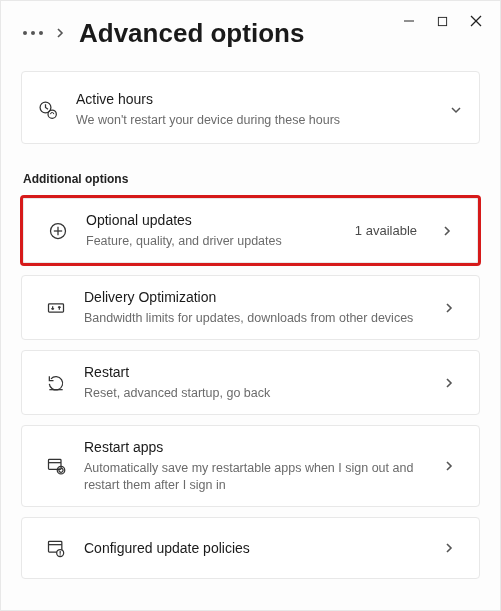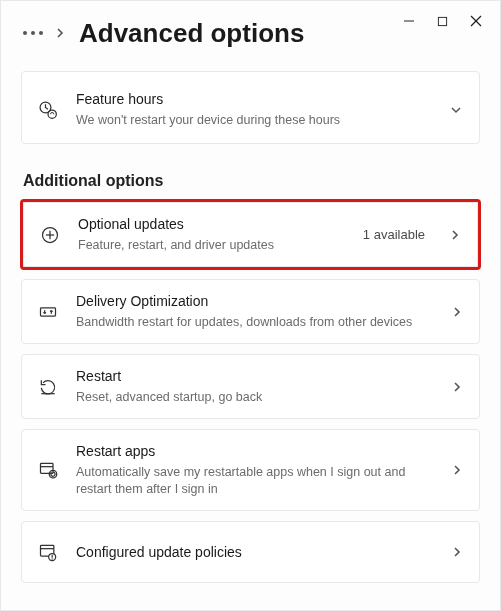--- a/index.html
+++ b/index.html
@@ -43,21 +43,21 @@
     }
     .content {
       padding: 10px 20px 0 20px;
     }
     .card {
       background: #fff;
       border: 1px solid #e8e8e8;
       border-radius: 4px;
       display: flex;
       align-items: center;
-      padding: 12px 16px;
+      padding: 12px 24px;
       margin-top: 10px;
       min-height: 62px;
     }
     .card.tall { padding: 18px 16px 14px 16px; }
     .card-icon {
       width: 20px;
       height: 20px;
       flex: 0 0 20px;
       display:flex;
       align-items:center;
@@ -91,21 +91,21 @@
       display:flex;
       align-items:center;
       gap: 24px;
       margin-left: 8px;
     }
     .trailing-text {
       font-size: 13px;
       color: #4a4a4a;
     }
     .section-title {
-      font-size: 16px;
+      font-size: 12px;
       font-weight: 600;
       color: #222;
       margin: 28px 0 4px 2px;
     }
     .highlighted {
       outline: 3px solid #d61a1a;
       outline-offset: -2px;
       border-radius: 3px;
       padding: 2px;
       margin-top: 10px;
@@ -160,21 +160,21 @@
   <div class="card tall">
     <div class="card-icon">
       <svg width="22" height="22" viewBox="0 0 24 24" fill="none" stroke="#333" stroke-width="1.5">
         <circle cx="9" cy="9" r="6.5"></circle>
         <path d="M9 5 V9 L12 11"></path>
         <circle cx="17" cy="17" r="5"></circle>
         <path d="M15 17 a2 2 0 1 1 4 0" stroke-width="1.2"></path>
       </svg>
     </div>
     <div class="card-body">
-      <div class="card-title">Feature hours</div>
+      <div class="card-title">Active hours</div>
       <div class="card-sub">We won't restart your device during these hours</div>
     </div>
     <div class="card-trailing">
       <span class="chev">
         <svg width="14" height="14" viewBox="0 0 14 14">
             <polyline points="3,5 7,9 11,5" fill="none" stroke="#555" stroke-width="1.5"></polyline>
           </svg>
       </span>
     </div>
   </div>
@@ -185,21 +185,21 @@
     <div class="card">
       <div class="card-icon">
         <svg width="20" height="20" viewBox="0 0 24 24" fill="none" stroke="#333" stroke-width="1.5">
           <circle cx="12" cy="12" r="9"></circle>
           <line x1="12" y1="7" x2="12" y2="17"></line>
           <line x1="7" y1="12" x2="17" y2="12"></line>
         </svg>
       </div>
       <div class="card-body">
         <div class="card-title">Optional updates</div>
-        <div class="card-sub">Feature, restart, and driver updates</div>
+        <div class="card-sub">Feature, quality, and driver updates</div>
       </div>
       <div class="card-trailing">
         <span class="trailing-text">1 available</span>
         <span class="chev">
           <svg width="12" height="14" viewBox="0 0 12 14">
               <polyline points="4,3 8,7 4,11" fill="none" stroke="#555" stroke-width="1.6"></polyline>
             </svg>
         </span>
       </div>
     </div>
@@ -208,21 +208,21 @@
   <div class="card">
     <div class="card-icon">
       <svg width="20" height="20" viewBox="0 0 24 24" fill="none" stroke="#333" stroke-width="1.5">
         <rect x="3" y="7" width="18" height="10" rx="1"></rect>
         <path d="M8 10 V14 M8 14 L6.5 12.5 M8 14 L9.5 12.5"></path>
         <path d="M16 14 V10 M16 10 L14.5 11.5 M16 10 L17.5 11.5"></path>
       </svg>
     </div>
     <div class="card-body">
       <div class="card-title">Delivery Optimization</div>
-      <div class="card-sub">Bandwidth restart for updates, downloads from other devices</div>
+      <div class="card-sub">Bandwidth limits for updates, downloads from other devices</div>
     </div>
     <div class="card-trailing">
       <span class="chev">
         <svg width="12" height="14" viewBox="0 0 12 14">
             <polyline points="4,3 8,7 4,11" fill="none" stroke="#555" stroke-width="1.6"></polyline>
           </svg>
       </span>
     </div>
   </div>
 

